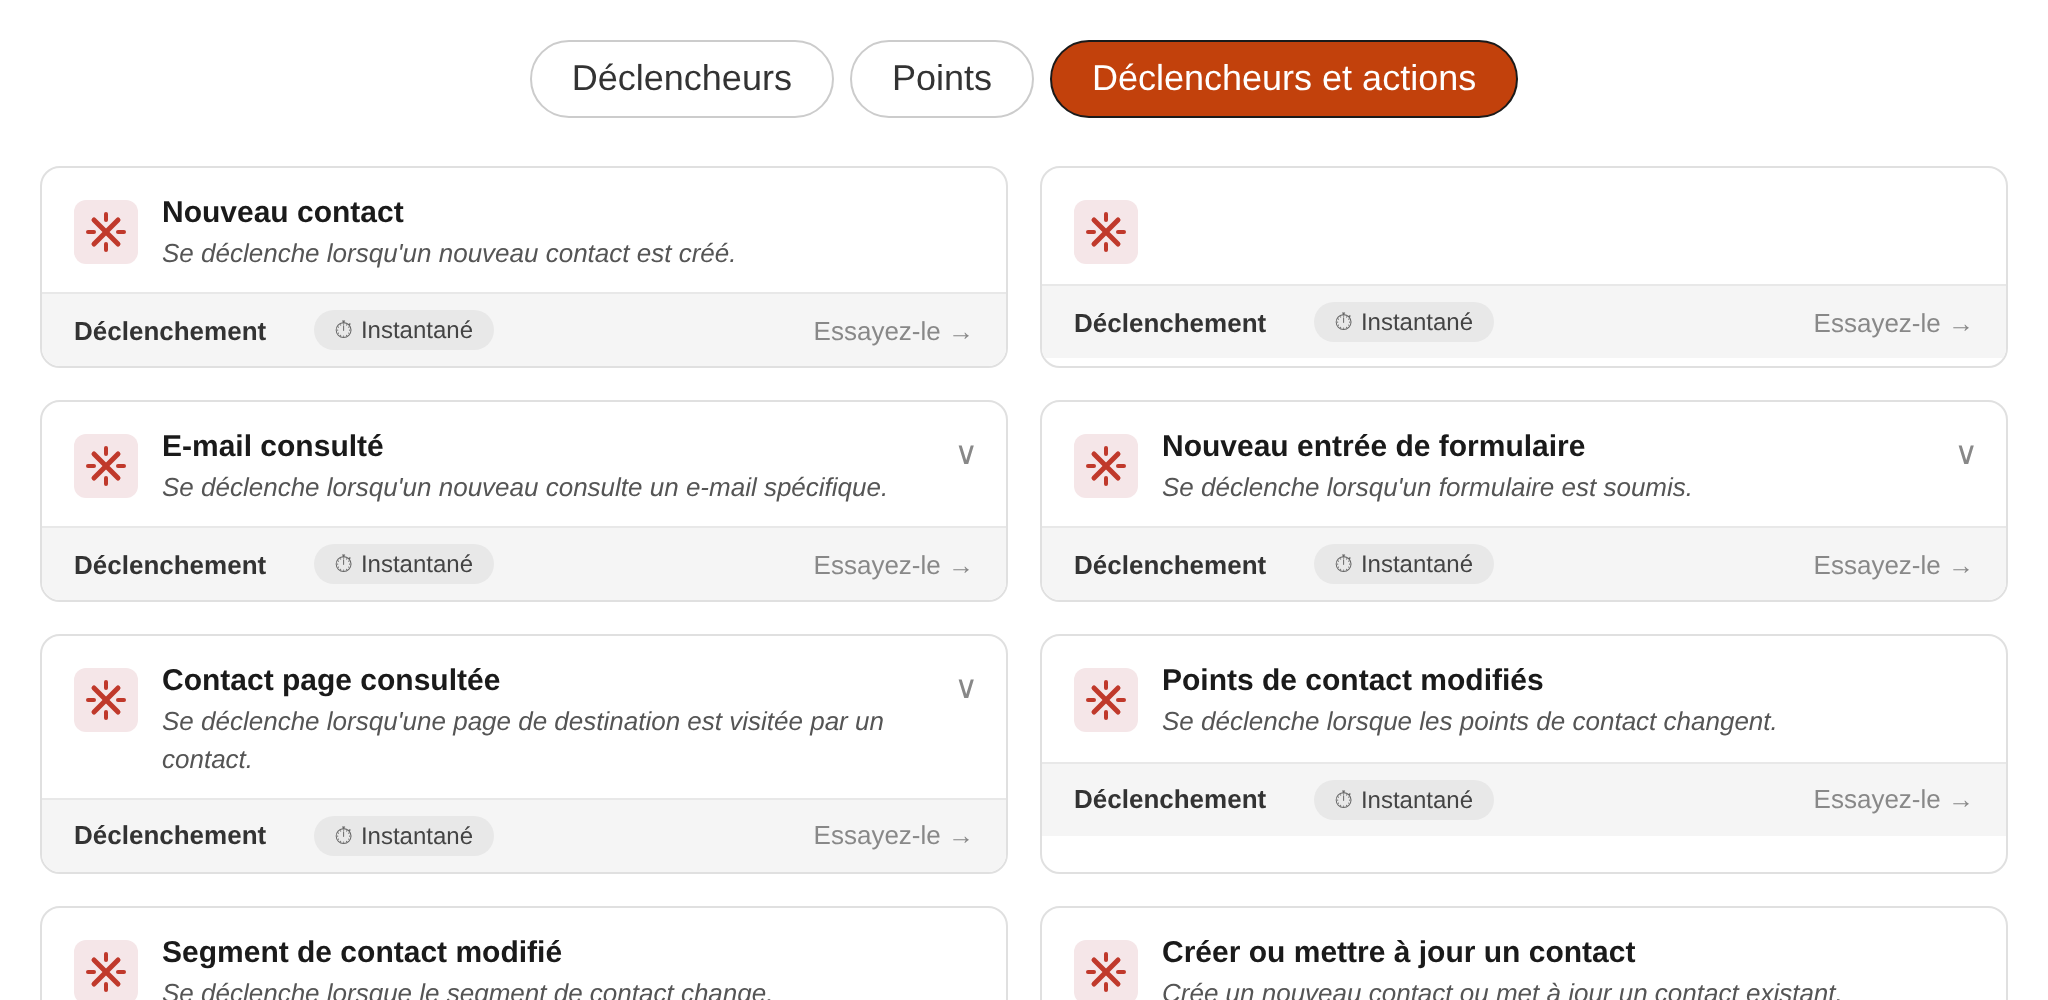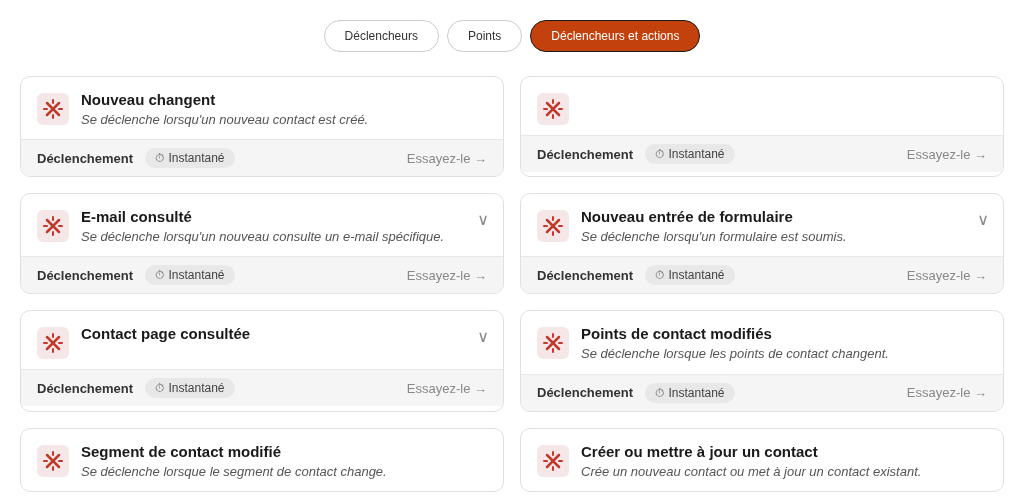--- a/index.html
+++ b/index.html
@@ -19,21 +19,21 @@
       gap: 8px;
       margin-bottom: 24px;
     }
 
     .tab-btn {
       padding: 8px 20px;
       border-radius: 999px;
       border: 1.5px solid #ccc;
       background: #fff;
       cursor: pointer;
-      font-size: 12px;
+      font-size: 18px;
       font-weight: 500;
       color: #333;
     }
 
     .tab-btn.active {
       background: #c2410c;
       color: #fff;
       border-color: #1a1a1a;
     }
 
@@ -97,21 +97,21 @@
       padding: 8px 16px;
       display: flex;
       align-items: center;
       justify-content: space-between;
       border-top: 1px solid #e8e8e8;
     }
 
     .footer-left {
       display: flex;
       align-items: center;
-      gap: 12px;
+      gap: 24px;
       text-align: center;
     }
 
     .footer-label {
       font-size: 13px;
       font-weight: 600;
       color: #333;
     }
 
     .badge {
@@ -159,21 +159,21 @@
     <line x1="4" y1="4" x2="16" y2="16" stroke="#c0392b" stroke-width="2.5" stroke-linecap="round"></line>
     <line x1="16" y1="4" x2="4" y2="16" stroke="#c0392b" stroke-width="2.5" stroke-linecap="round"></line>
     <line x1="10" y1="1" x2="10" y2="4" stroke="#c0392b" stroke-width="2" stroke-linecap="round"></line>
     <line x1="10" y1="16" x2="10" y2="19" stroke="#c0392b" stroke-width="2" stroke-linecap="round"></line>
     <line x1="1" y1="10" x2="4" y2="10" stroke="#c0392b" stroke-width="2" stroke-linecap="round"></line>
     <line x1="16" y1="10" x2="19" y2="10" stroke="#c0392b" stroke-width="2" stroke-linecap="round"></line>
   </g>
 </svg>
       </div>
       <div class="card-text">
-        <h3>Nouveau changent</h3>
+        <h3>Nouveau contact</h3>
         <p>Se déclenche lorsqu'un nouveau contact est créé.</p>
       </div>
 
     </div>
 
       <div class="card-footer">
         <div class="footer-left">
           <span class="footer-label">Déclenchement</span>
           <span class="badge">
             <span class="badge-icon">⏱</span>
@@ -300,20 +300,21 @@
     <line x1="16" y1="4" x2="4" y2="16" stroke="#c0392b" stroke-width="2.5" stroke-linecap="round"></line>
     <line x1="10" y1="1" x2="10" y2="4" stroke="#c0392b" stroke-width="2" stroke-linecap="round"></line>
     <line x1="10" y1="16" x2="10" y2="19" stroke="#c0392b" stroke-width="2" stroke-linecap="round"></line>
     <line x1="1" y1="10" x2="4" y2="10" stroke="#c0392b" stroke-width="2" stroke-linecap="round"></line>
     <line x1="16" y1="10" x2="19" y2="10" stroke="#c0392b" stroke-width="2" stroke-linecap="round"></line>
   </g>
 </svg>
       </div>
       <div class="card-text">
         <h3>Contact page consultée</h3>
+        <p>Se déclenche lorsqu'une page de destination est visitée par un contact.</p>
       </div>
       <span class="card-chevron">∨</span>
     </div>
 
       <div class="card-footer">
         <div class="footer-left">
           <span class="footer-label">Déclenchement</span>
           <span class="badge">
             <span class="badge-icon">⏱</span>
             <span>Instantané</span>

